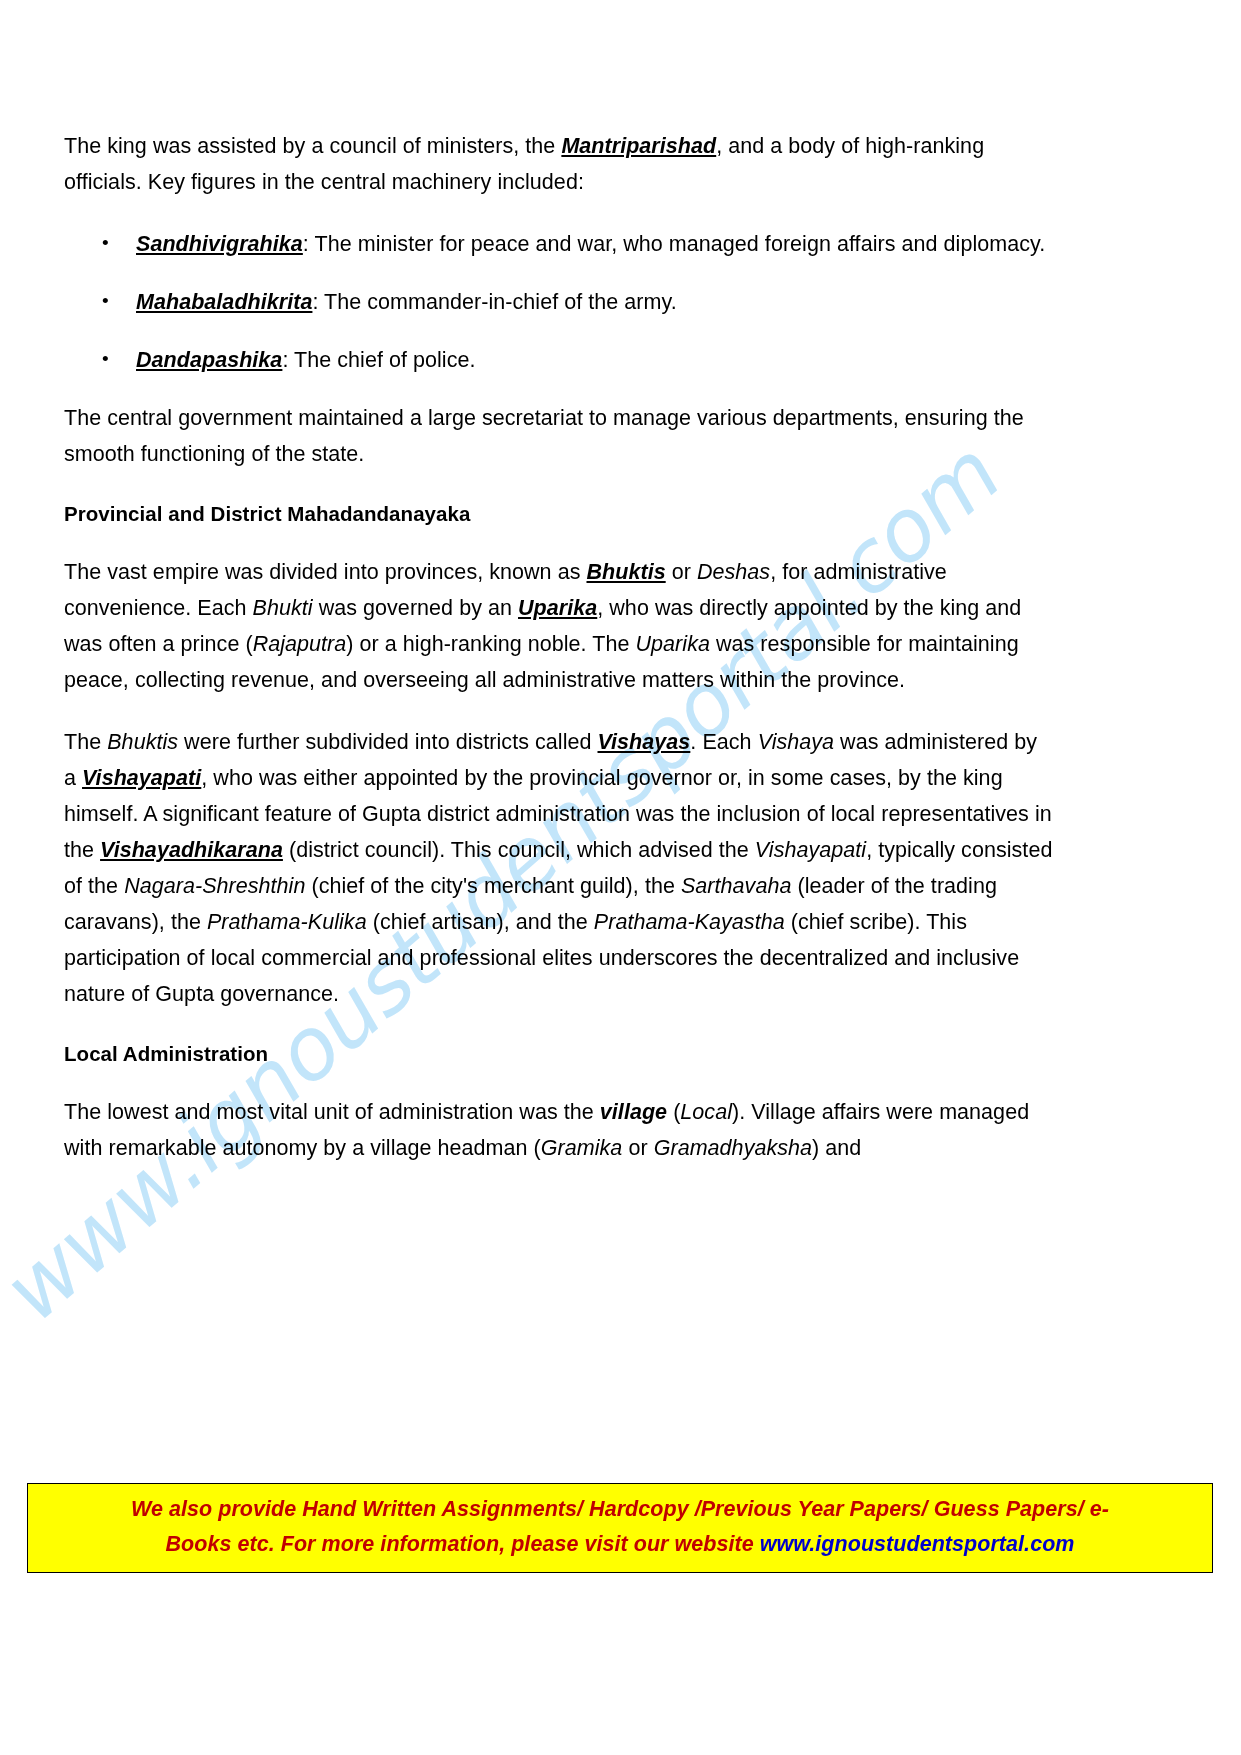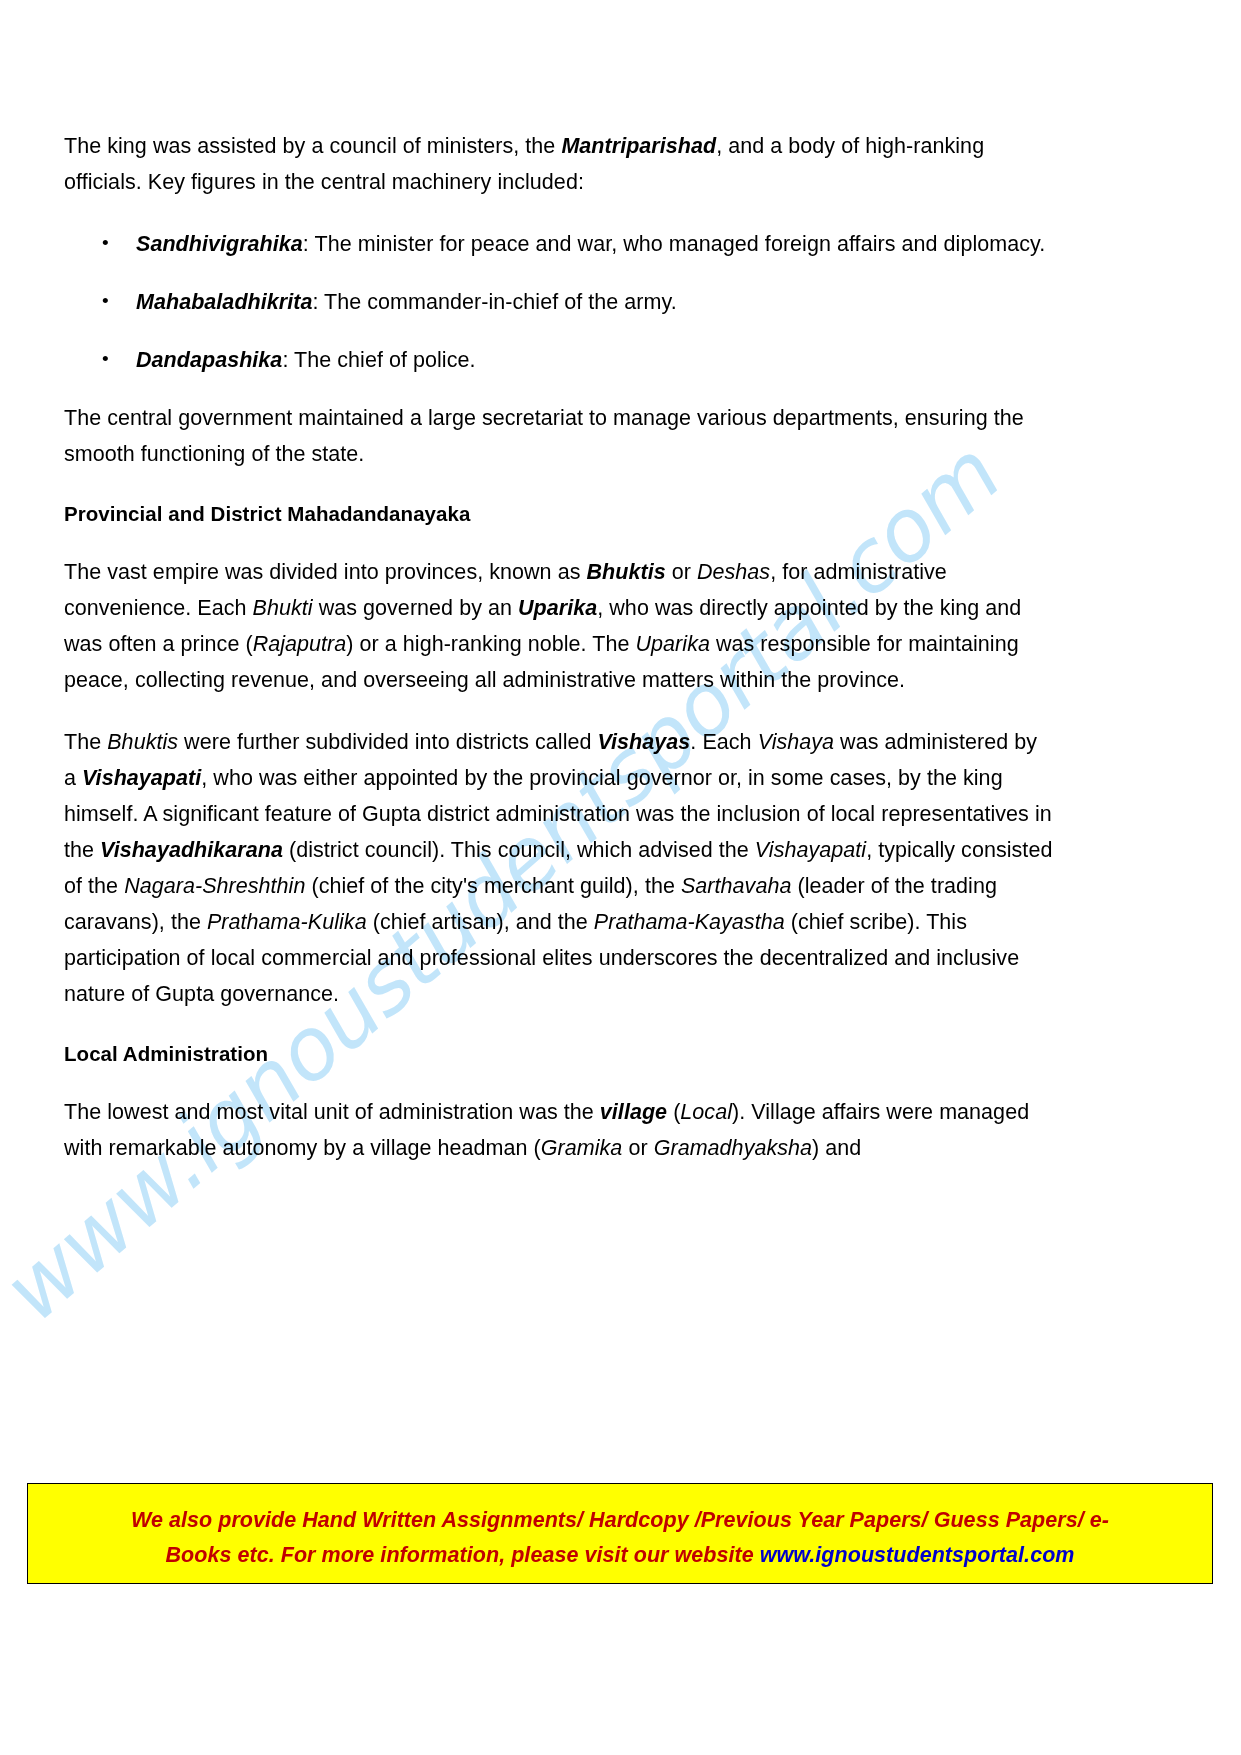--- a/index.html
+++ b/index.html
@@ -85,39 +85,40 @@
     position: absolute;
     left: 38px;
     top: -1px;
     font-size: 19px;
     line-height: 36px;
     color: #000;
   }
   .term {
     font-weight: bold;
     font-style: italic;
+    text-decoration: underline;
   }
   .it {
     font-style: italic;
   }
   .bold {
     font-weight: bold;
     font-style: italic;
   }
 
   
   .footer-banner {
     position: absolute;
     left: 27px;
     top: 1483px;
     width: 1186px;
     box-sizing: border-box;
     border: 1.5px solid #000000;
     background: #ffff00;
-    padding: 19px 14px 10px 14px;
+    padding: 8px 14px 10px 14px;
     text-align: center;
     z-index: 20;
   }
   .footer-line {
     font-size: 21.5px;
     line-height: 35px;
     font-style: italic;
     font-weight: bold;
     color: #c00000;
     letter-spacing: 0.05px;

